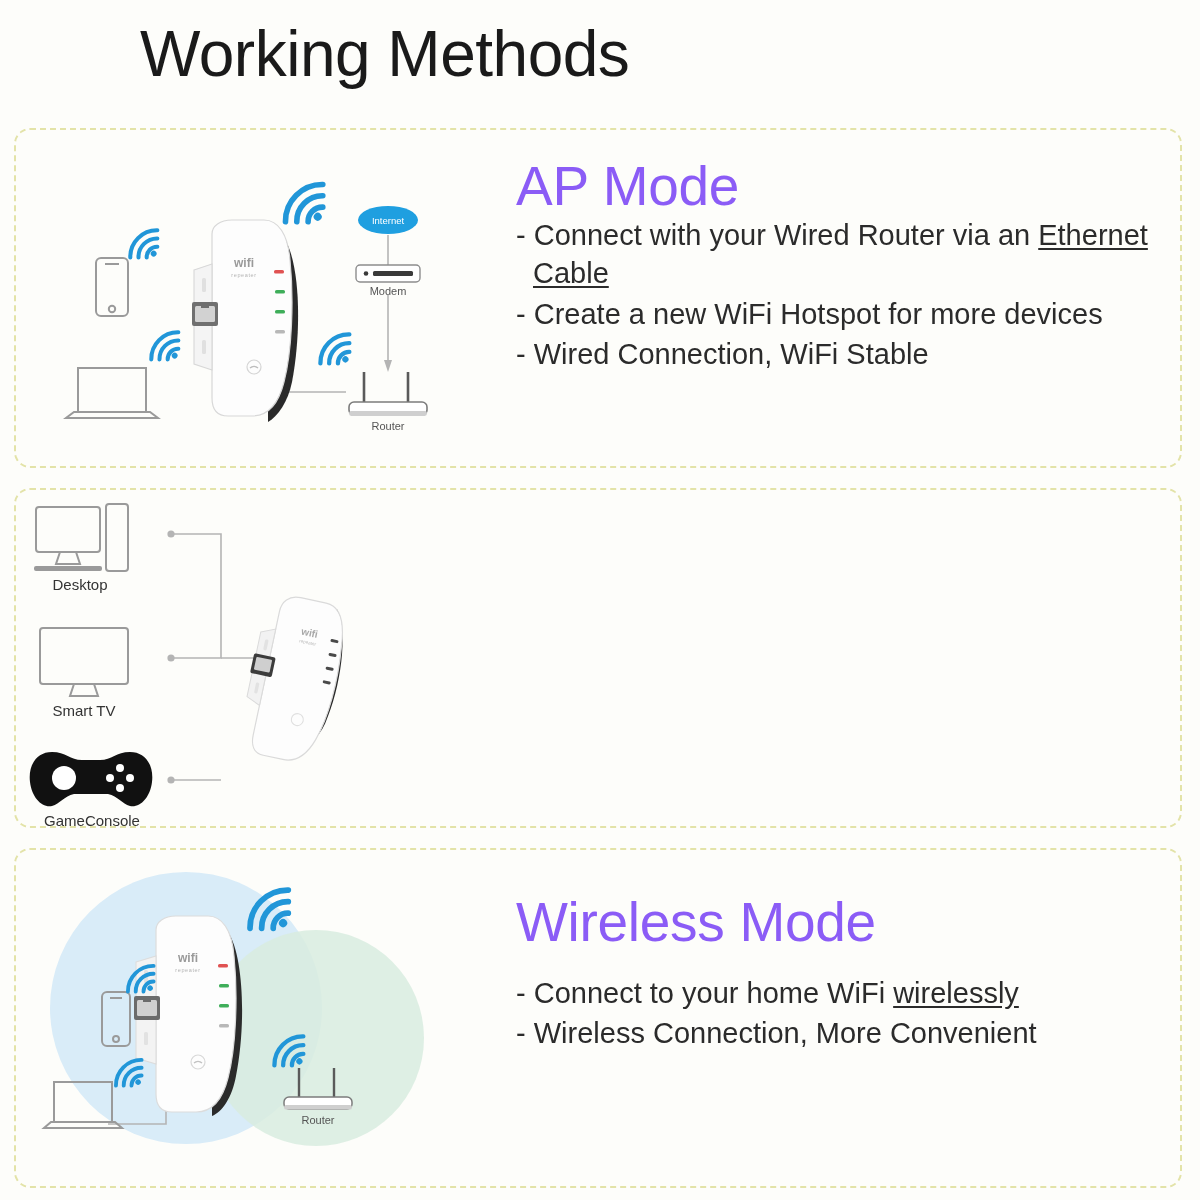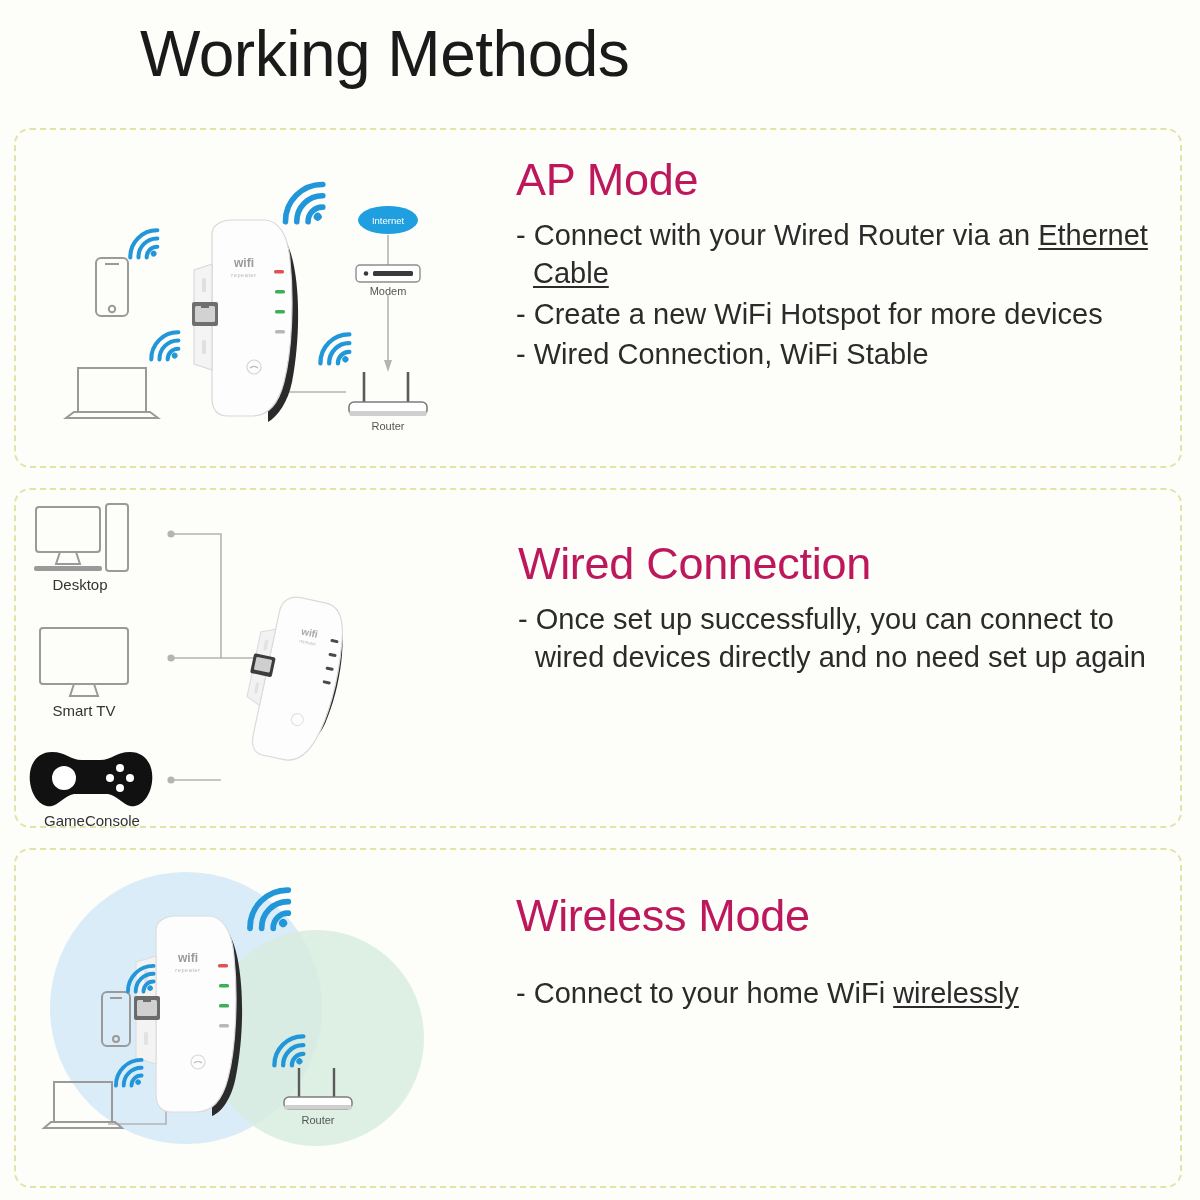--- a/index.html
+++ b/index.html
@@ -51,23 +51,23 @@
   .text-col {
     position: absolute;
     left: 500px;
     right: 18px;
     top: 0;
     bottom: 0;
   }
   .mode-heading {
     position: absolute;
     left: 0;
-    font-size: 45px;
+    font-size: 55px;
     font-weight: 400;
-    color: #be185d;
+    color: #8b5cf6;
     letter-spacing: -0.3px;
     white-space: nowrap;
   }
   .bullets {
     position: absolute;
     left: 0;
     right: 0;
     list-style: none;
     margin: 0;
     padding: 0;
@@ -295,26 +295,20 @@
           <rect x="57" y="52" width="8" height="3" rx="1.4" fill="#4a4a4a"></rect>
           <rect x="57" y="66" width="8" height="3" rx="1.4" fill="#4a4a4a"></rect>
           <rect x="57" y="80" width="8" height="3" rx="1.4" fill="#4a4a4a"></rect>
           <text x="34" y="40" text-anchor="middle" font-size="10" fill="#a8a8a8" font-family="Liberation Sans, sans-serif" font-weight="bold">wifi</text>
           <text x="34" y="48" text-anchor="middle" font-size="4.6" fill="#c0c0c0" font-family="Liberation Sans, sans-serif">repeater</text>
           <circle cx="40" cy="124" r="6" fill="none" stroke="#e0e0e0" stroke-width="1.1"></circle>
         </g>
       </svg>
     </div>
 
-    <div class="text-col">
-      <div class="mode-heading">Wired Connection</div>
-      <ul class="bullets">
-        <li><span>- </span><span>Once set up successfully, you can connect to wired devices directly and no need set up again</span></li>
-      </ul>
-    </div>
 
   </div>
 </section>
 
 <section class="panel" id="panel-repeater">
   <div class="panel-inner">
 
     <div class="diagram">
       <svg width="500" height="336" viewBox="0 0 500 336">
 
@@ -388,17 +382,18 @@
           <path d="M-23 12 A32 32 0 0 1 23 12" stroke="#2196d8" stroke-width="7" fill="none" stroke-linecap="round"></path>
           <path d="M-33 2 A46 46 0 0 1 33 2" stroke="#2196d8" stroke-width="7" fill="none" stroke-linecap="round"></path>
         </g>
       </svg>
     </div>
 
     <div class="text-col">
       <div class="mode-heading">Wireless Mode</div>
       <ul class="bullets">
         <li><span>- </span><span>Connect to your home WiFi </span><span class="u">wirelessly</span></li>
+        <li><span>- </span><span>Wireless Connection, More Convenient</span></li>
       </ul>
     </div>
 
   </div>
 </section>
 
 </body></html>

